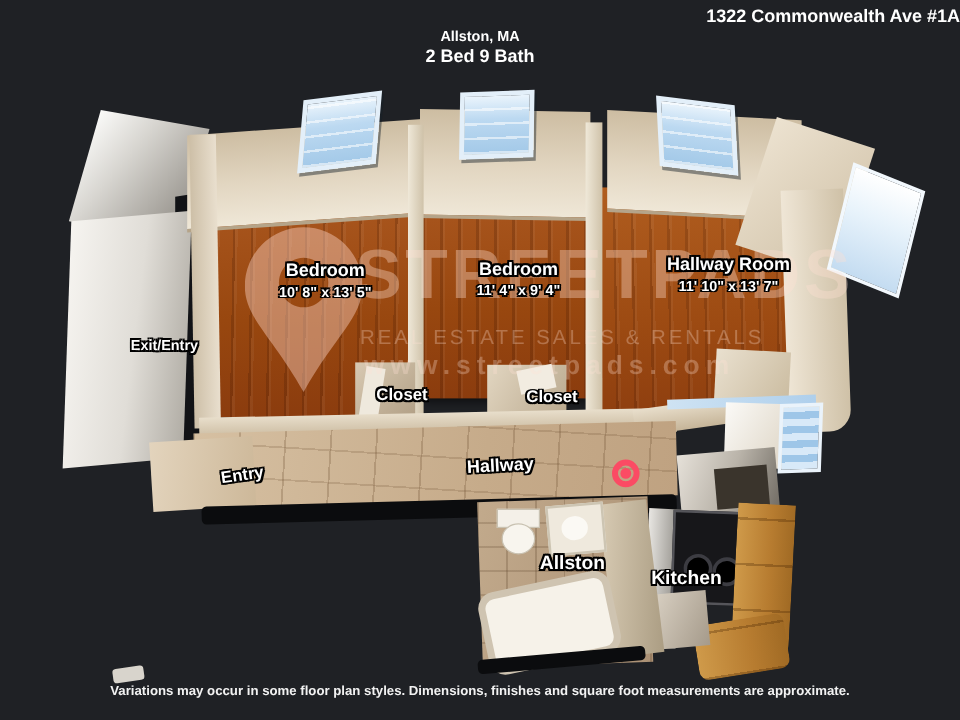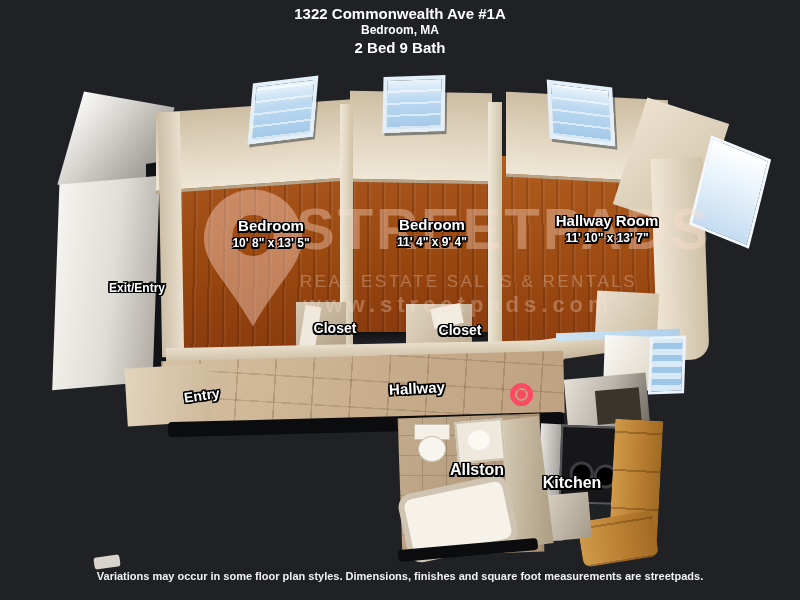--- a/index.html
+++ b/index.html
@@ -1,21 +1,21 @@
 <!DOCTYPE html>
 <html><head>
 <meta charset="utf-8">
 <style>
   html,body{margin:0;padding:0;background:#1f2125;}
   .stage{position:relative;width:800px;height:600px;background:#1f2125;overflow:hidden;
          font-family:"Liberation Sans",sans-serif;}
   .s{position:absolute;}
   
   .hdr{position:absolute;left:0;width:800px;text-align:center;color:#fff;font-weight:bold;}
-  #t1{top:5px;font-size:15px;}
+  #t1{top:5px;font-size:15px;text-align:right;}
   #t2{top:23px;font-size:12px;}
   #t3{top:39px;font-size:15px;}
   #foot{position:absolute;left:0;top:570px;width:800px;text-align:center;color:#f2f2f2;
         font-weight:bold;font-size:11px;}
   
   #gray-roof{left:70px;top:98px;width:92px;height:96px;
     background:linear-gradient(115deg,#fafaf8 0%,#d8d6d1 35%,#8f8b84 100%);
     transform:rotate(10deg) skewX(-6deg);}
   #gray-dark{left:146px;top:160px;width:50px;height:242px;background:#121316;transform:skewY(-9deg);}
   #gray-wall{left:56px;top:180px;width:100px;height:206px;
@@ -238,16 +238,16 @@
   <div class="lbl" id="lbl-entry">Entry</div>
   <div class="lbl" id="lbl-hall">Hallway</div>
   <div class="lbl" id="lbl-kitchen">Kitchen</div>
   <div class="lbl" id="lbl-bath">Allston</div>
 
   <div class="s" id="marker">
       <div class="dot"></div>
     </div>
 
   <div class="hdr" id="t1">1322 Commonwealth Ave #1A</div>
-  <div class="hdr" id="t2">Bedroom, MA</div>
+  <div class="hdr" id="t2">Allston, MA</div>
   <div class="hdr" id="t3">2 Bed 9 Bath</div>
-  <div id="foot">Variations may occur in some floor plan styles. Dimensions, finishes and square foot measurements are streetpads.</div>
+  <div id="foot">Variations may occur in some floor plan styles. Dimensions, finishes and square foot measurements are approximate.</div>
 </div>
 
 </body></html>

